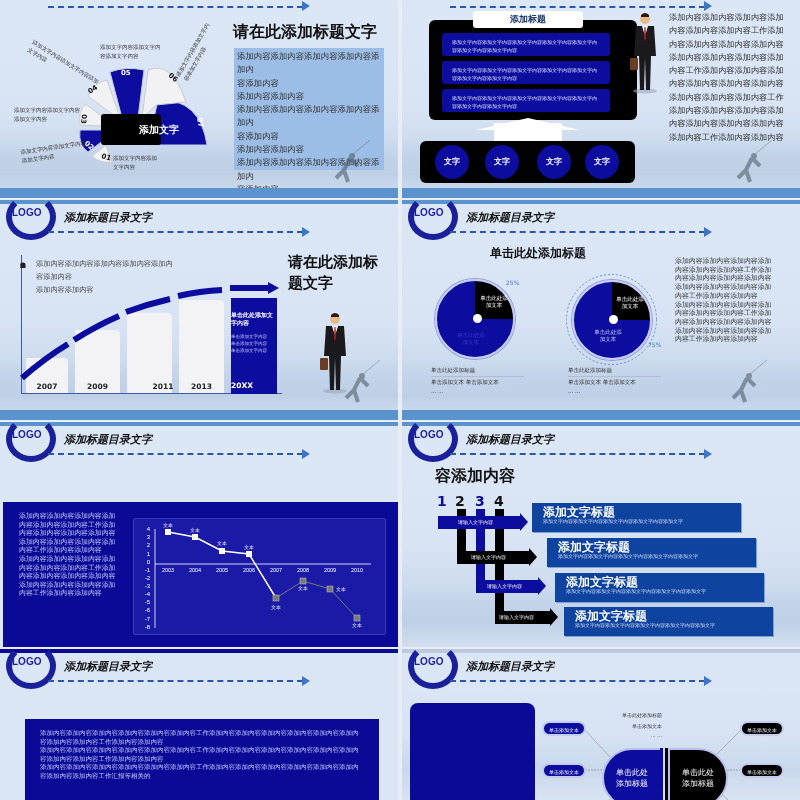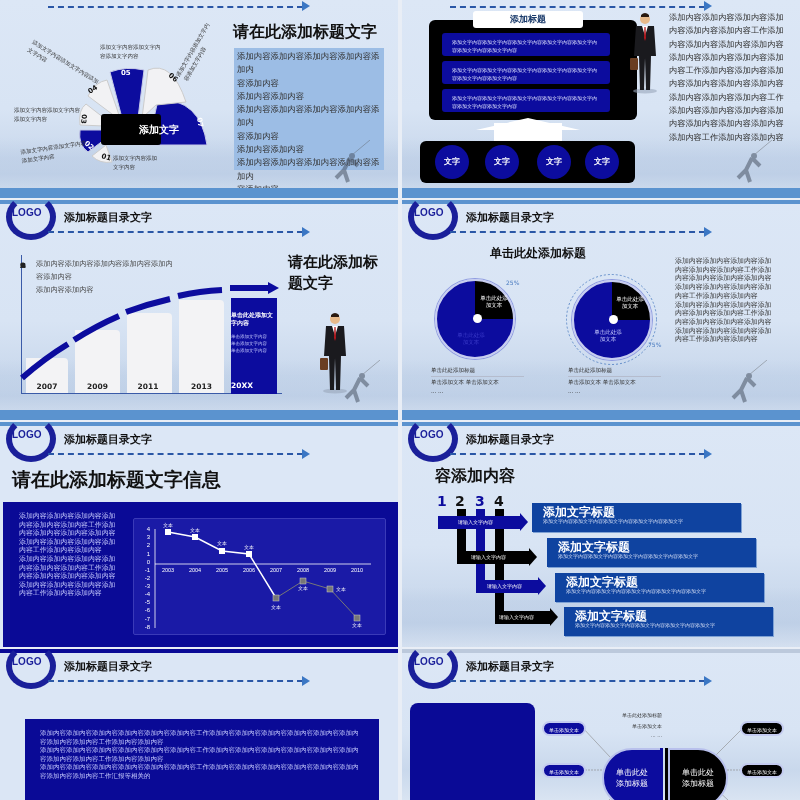--- a/index.html
+++ b/index.html
@@ -10,21 +10,21 @@
   .slide { position: absolute; width: 398px; overflow: hidden;
            background: linear-gradient(180deg, #dce7f6 0%, #d8e4f4 55%, #c9d8ec 80%, #d9e4f2 100%); }
   .slide .mist { position: absolute; left: 0; right: 0; bottom: 0; height: 60px;
                  background: linear-gradient(180deg, rgba(200,214,234,0) 0%, rgba(176,196,224,.55) 60%, rgba(200,214,234,.3) 100%); }
   .slide .footer-bar { position: absolute; left: 0; right: 0; bottom: 0; height: 10px; background: #5b93cf; }
 
   
   .logo-ring { position: absolute; left: 6px; top: -10px; width: 50px; height: 46px; border: 6px solid #1a1f9a;
                border-top-color: transparent; border-radius: 50%; }
   .logo-text { position: absolute; left: 12px; top: 6px; font-size: 10px; font-weight: bold; color: #1a1f9a; font-family: "Liberation Sans", sans-serif; }
-  .hdr-title { position: absolute; left: 64px; top: 11px; font-size: 11px; font-weight: bold; color: #111; }
+  .hdr-title { position: absolute; left: 64px; top: 11px; font-size: 11px; font-weight: bold; color: #111; font-style: italic; }
   .hdr-dash { position: absolute; left: 48px; top: 31px; width: 255px; border-top: 2px dashed #2a57a6; }
   .hdr-arrow { position: absolute; left: 302px; top: 27px; width: 0; height: 0; border-left: 8px solid #3b77c4; border-top: 5px solid transparent; border-bottom: 5px solid transparent; }
 
   .climber { position: absolute; width: 40px; height: 50px; opacity: .55; }
 
   
   #s1 { left: 0; top: 0; height: 198px; }
   .fan { position: absolute; left: 0; top: 0; }
   .s1-title { position: absolute; left: 233px; top: 22px; font-size: 16px; font-weight: bold; color: #111; }
   .s1-box { position: absolute; left: 234px; top: 48px; width: 150px; height: 122px; background: #9cbde5; padding: 2px 3px; }
@@ -224,21 +224,21 @@
       <div>容添加内容</div>
       <div>添加内容添加内容</div>
     </div>
 
     <div class="s3-bar" style="left:26px;width:42px;height:35px"></div>
     <div class="s3-bar" style="left:75px;width:45px;height:63px"></div>
     <div class="s3-bar" style="left:127px;width:45px;height:80px"></div>
     <div class="s3-bar" style="left:179px;width:45px;height:93px"></div>
     <div class="s3-year" style="left:26px;width:42px">2007</div>
     <div class="s3-year" style="left:75px;width:45px">2009</div>
-    <div class="s3-year" style="left:115px;width:66px">2011</div>
+    <div class="s3-year" style="left:130px;width:66px">2011</div>
     <div class="s3-year" style="left:179px;width:45px">2013</div>
 
     <svg style="position:absolute;left:0;top:0" width="290" height="200" viewBox="0 0 290 200">
       <path d="M22,178 Q45,158 68,144" stroke="#0c0c9e" stroke-width="6" fill="none"></path>
       <path d="M74,140 Q96,126 119,116" stroke="#0c0c9e" stroke-width="6" fill="none"></path>
       <path d="M126,112 Q148,104 170,99" stroke="#0c0c9e" stroke-width="6" fill="none"></path>
       <path d="M178,96 Q200,91 222,90" stroke="#0c0c9e" stroke-width="6" fill="none"></path>
       <path d="M230,88 L270,88" stroke="#0c0c9e" stroke-width="6" fill="none"></path>
       <path d="M268,82 L279,88 L268,94 Z" fill="#0c0c9e"></path>
     </svg>
@@ -319,21 +319,20 @@
     <div class="footer-bar"></div>
   </div>
 
   <div class="slide" id="s5">
     <div style="position:absolute;left:0;right:0;top:0;height:4px;background:#5b93cf"></div>
     <div class="logo-ring" style="top:-6px"></div>
     <div class="logo-text" style="top:7px">LOGO</div>
     <div class="hdr-title" style="top:10px">添加标题目录文字</div>
     <div class="hdr-dash"></div>
     <div class="hdr-arrow"></div>
-    <div class="s5-title">请在此添加标题文字信息</div>
 
     <div class="s5-blue"></div>
     <div class="s5-text" style="white-space:pre-wrap">添加内容添加内容添加内容添加内容添加内容添加内容工作添加内容添加内容添加内容添加内容添加内容添加内容添加内容添加内容工作添加内容添加内容
 添加内容添加内容添加内容添加内容添加内容添加内容工作添加内容添加内容添加内容添加内容添加内容添加内容添加内容添加内容工作添加内容添加内容</div>
 
     <div class="s5-chart">
       <svg width="253" height="117" viewBox="0 0 253 117">
 
         <line x1="21" y1="10" x2="21" y2="109" stroke="#fff" stroke-width="0.8"></line>
         <line x1="21" y1="45" x2="237" y2="45" stroke="#fff" stroke-width="0.8"></line>

